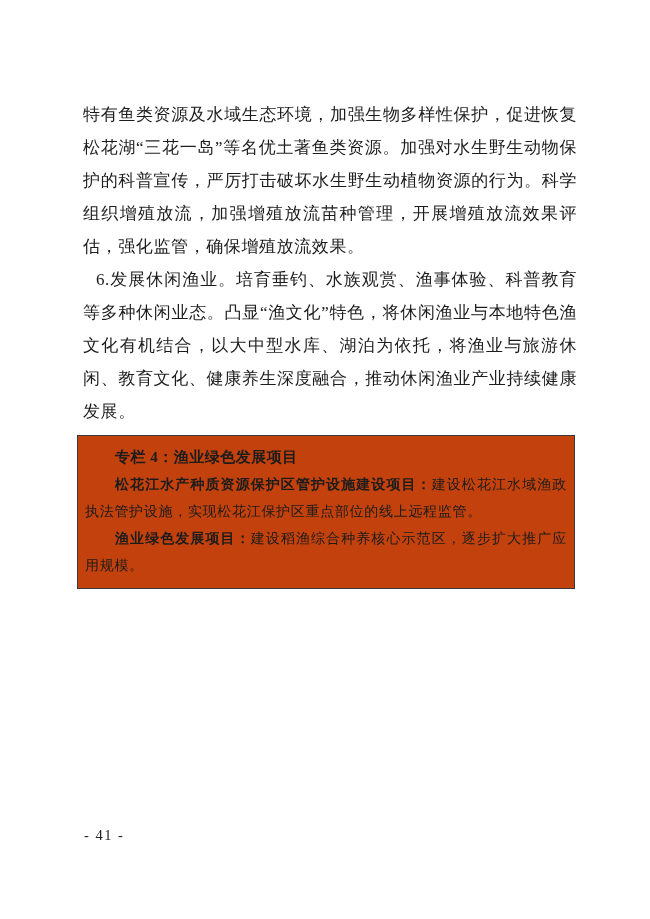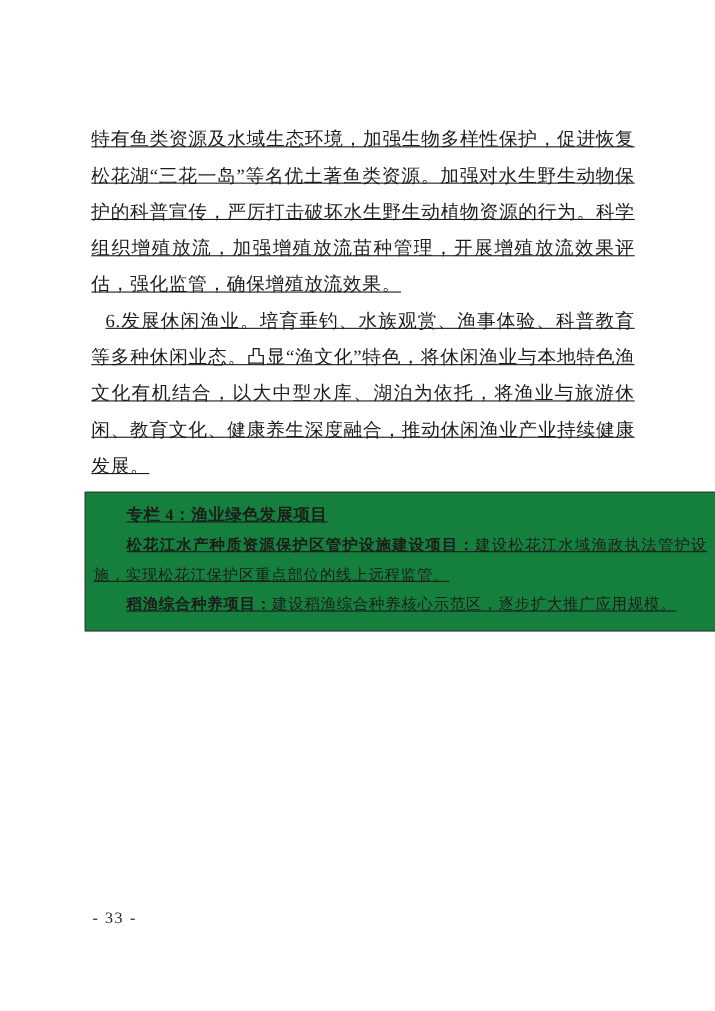--- a/index.html
+++ b/index.html
@@ -7,44 +7,43 @@
     width: 650px;
     height: 919px;
     background: #ffffff;
     position: relative;
     overflow: hidden;
     font-family: "Liberation Serif", "DejaVu Serif", serif;
     color: #1c1c1c;
   }
   .content {
     position: absolute;
-    top: 110px;
+    top: 98px;
     left: 83px;
     width: 494px;
-    text-decoration: underline;
   }
   .body-para {
     margin: 0;
     font-size: 17px;
     line-height: 33px;
     letter-spacing: 0.6px;
     text-align: justify;
     text-justify: inter-character;
   }
   .indent-small { text-indent: 13px; }
   .indent-para3 { text-indent: 27px; }
   .para3 { margin-top: 14px; }
   .para-lead { font-weight: bold; }
   .column-box {
     box-sizing: border-box;
     margin: 7px 0 0 -6px;
-    width: 574px;
+    width: 498px;
     border: 1px solid #3a3a3a;
     padding: 8px 7px 9px 7px;
-    background: #15803d;
+    background: #c2410c;
   }
   .box-title {
     margin: 0;
     font-size: 15px;
     line-height: 27px;
     font-weight: bold;
     text-indent: 30px;
     letter-spacing: 0.5px;
   }
   .box-item {
@@ -75,19 +74,19 @@
 
   <p class="body-para indent-small">6.发展休闲渔业。培育垂钓、水族观赏、渔事体验、科普教育等多种休闲业态。凸显“渔文化”特色，将休闲渔业与本地特色渔文化有机结合，以大中型水库、湖泊为依托，将渔业与旅游休闲、教育文化、健康养生深度融合，推动休闲渔业产业持续健康发展。</p>
 
   <div class="column-box">
     <p class="box-title">专栏 4：渔业绿色发展项目</p>
 
 
     <p class="box-item"><b>松花江水产种质资源保护区管护设施建设项目：</b><span>建设松花江水域渔政执法管护设施，实现松花江保护区重点部位的线上远程监管。</span></p>
 
 
-    <p class="box-item"><b>稻渔综合种养项目：</b><span>建设稻渔综合种养核心示范区，逐步扩大推广应用规模。</span></p>
+    <p class="box-item"><b>渔业绿色发展项目：</b><span>建设稻渔综合种养核心示范区，逐步扩大推广应用规模。</span></p>
   </div>
 
 
 </div>
 
-<div class="page-footer">- 33 -</div>
+<div class="page-footer">- 41 -</div>
 
 </body></html>

